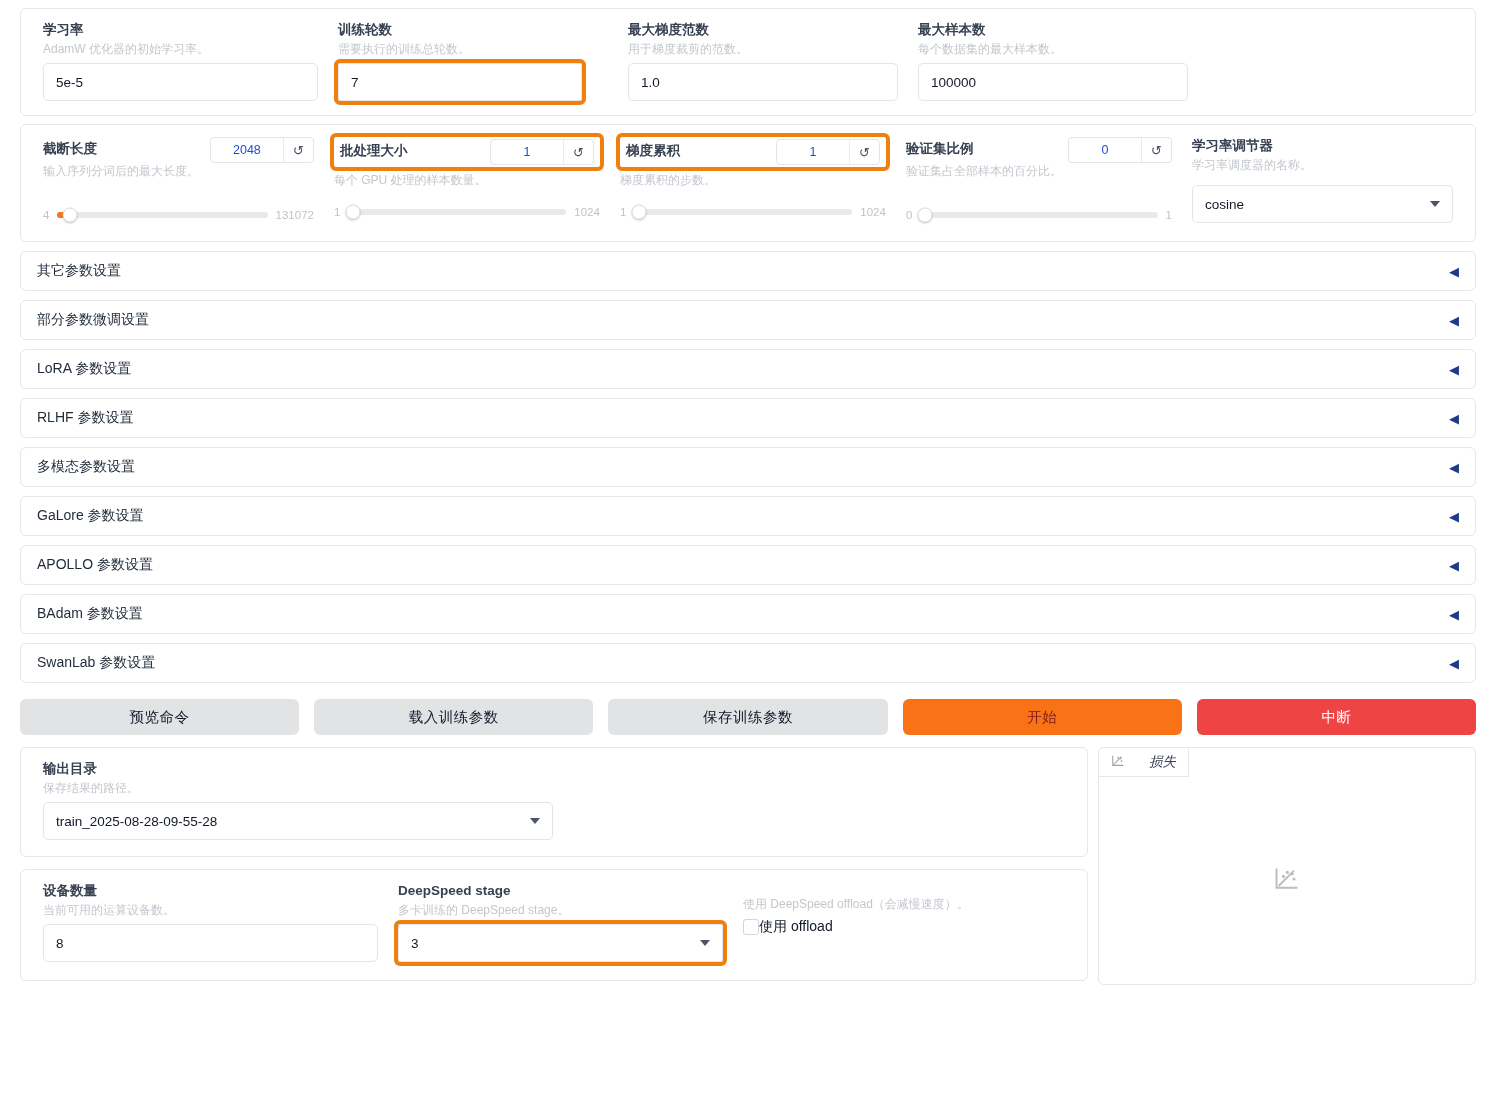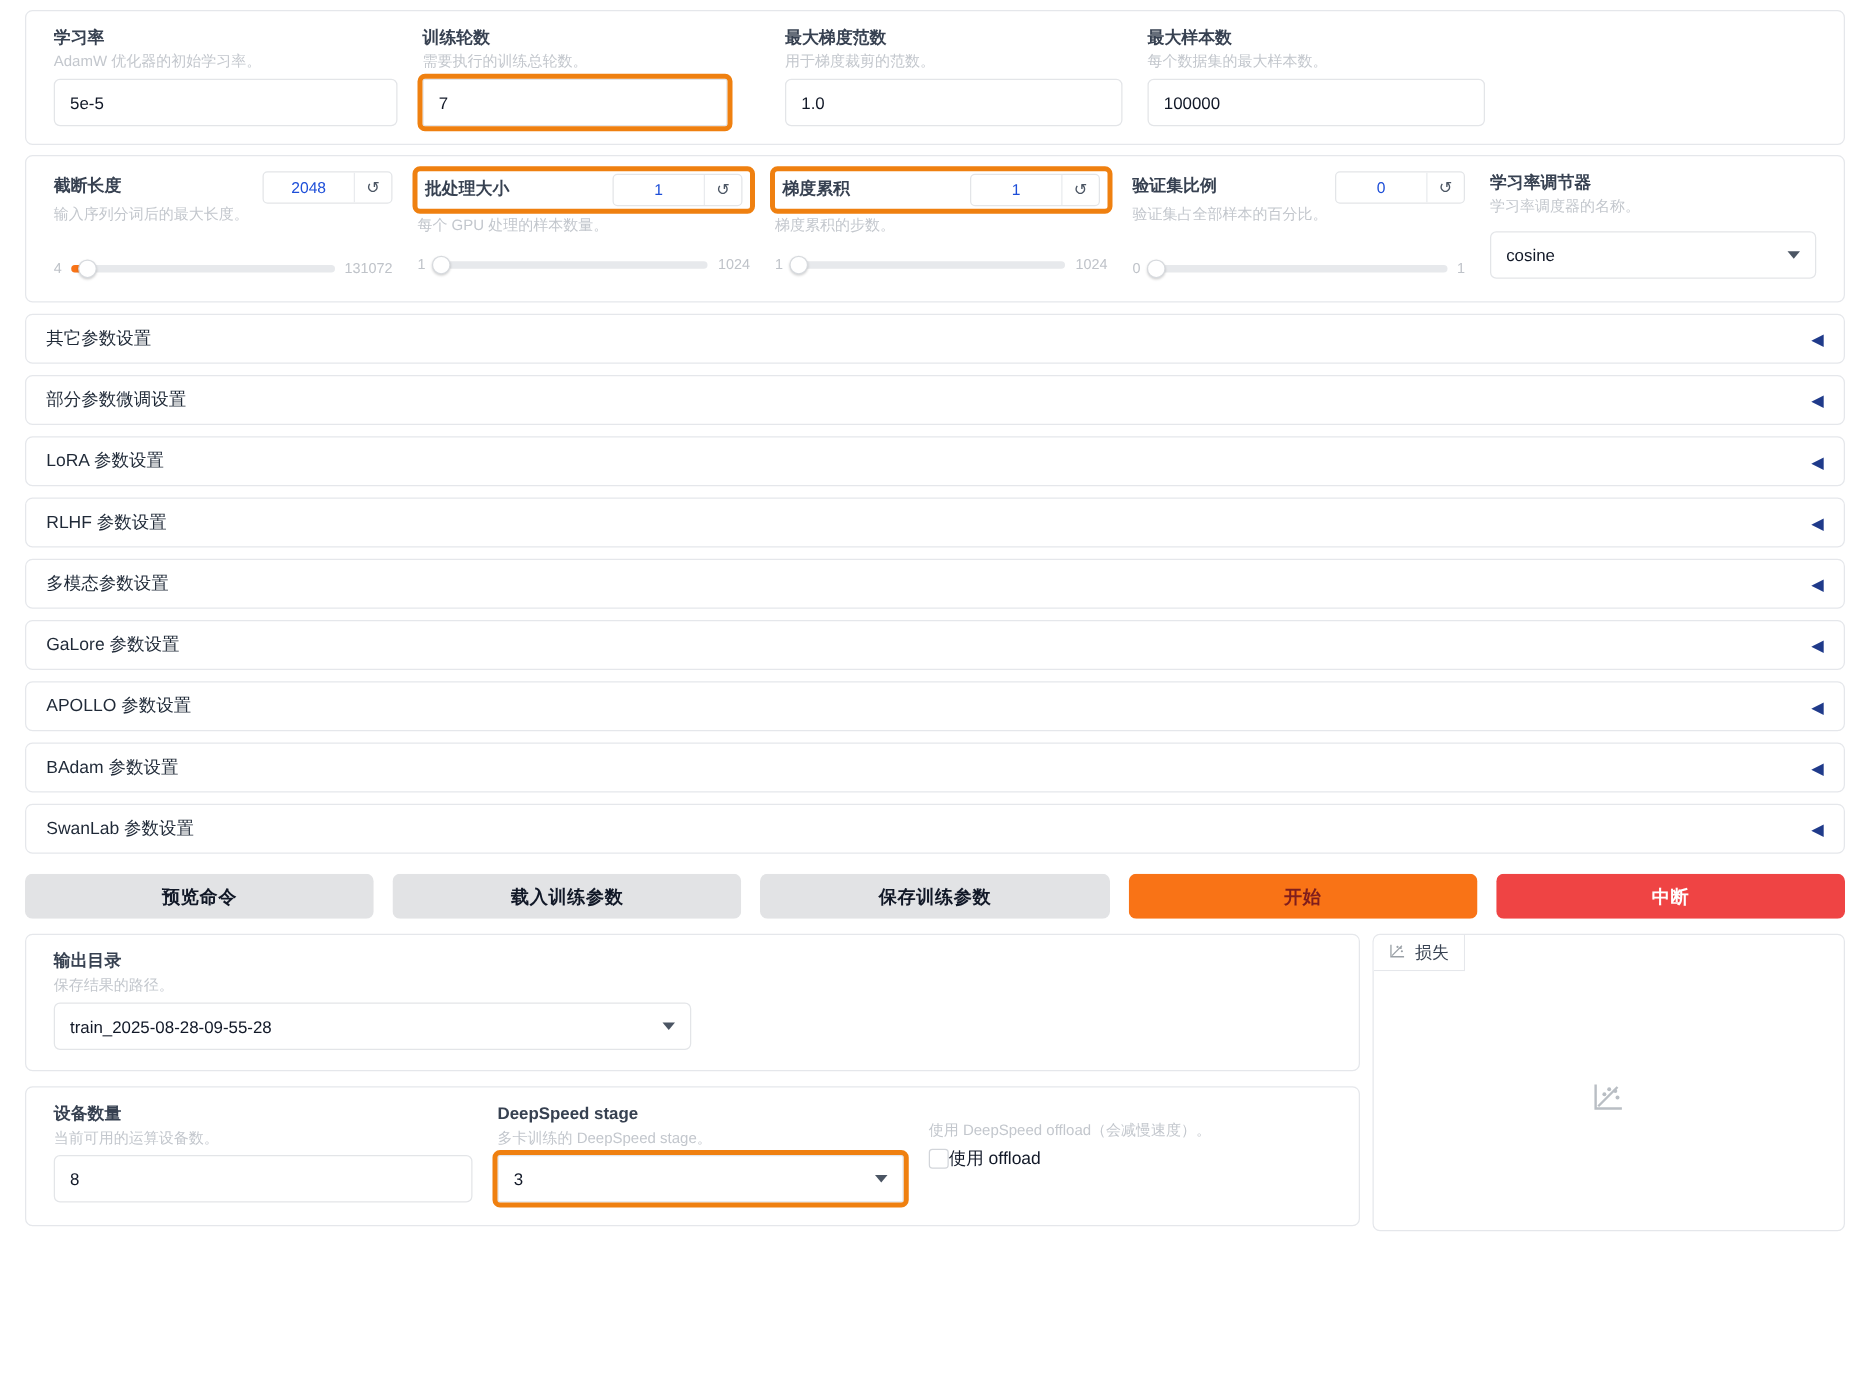--- a/index.html
+++ b/index.html
@@ -98,21 +98,21 @@
     justify-content: space-between; padding: 0 16px;
   }
   .acc-label { font-size: 14px; color: #1f2937; }
   .acc-arrow { font-size: 13px; color: #1f3a8a; line-height: 1; }
 
   
   .btnrow { display: flex; gap: 15px; margin: 16px 20px 0 20px; }
   .btn {
     flex: 1 1 0; height: 36px; border-radius: 6px;
     display: flex; align-items: center; justify-content: center;
-    font-size: 14.5px; font-weight: 700; letter-spacing: .5px;
+    font-size: 14.5px; font-weight: 400; letter-spacing: .5px;
     border: 1px solid transparent;
   }
   .btn.grey { background: #e2e3e5; color: #111827; }
   .btn.orange { background: #f97316; color: #7f1d1d; }
   .btn.red { background: #ef4444; color: #ffffff; }
 
   
   .bottom { display: flex; margin: 12px 20px 0 20px; gap: 10px; }
   .bleft { width: 1068px; }
   .bright { flex: 1 1 auto; }
@@ -126,24 +126,24 @@
   .clabel { font-size: 14px; color: #111827; }
 
   
   .plotpanel {
     border: 1px solid #e5e7eb; border-radius: 6px; background: #fff;
     height: 238px; position: relative; margin-top: 8px;
   }
   .plottab {
     position: absolute; left: 0; top: 0;
     height: 29px; padding: 0 12px;
-    display: flex; align-items: center; gap: 7px;
+    display: flex; align-items: center; gap: 24px;
     border-right: 1px solid #e5e7eb; border-bottom: 1px solid #e5e7eb;
     border-radius: 6px 0 0 0; background: #fff;
-    font-size: 13.5px; color: #374151;
+    font-size: 13.5px; color: #374151; font-style: italic;
   }
   .plotbody {
     position: absolute; inset: 29px 0 0 0;
     display: flex; align-items: center; justify-content: center;
   }
   .ic { display: inline-block; vertical-align: middle; }
 </style>
 </head>
 <body>
 

